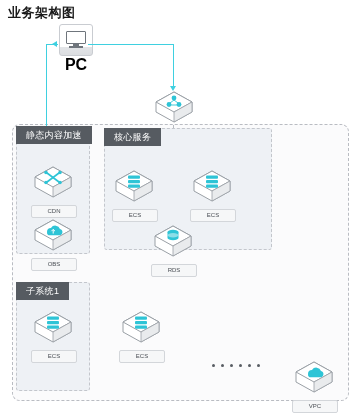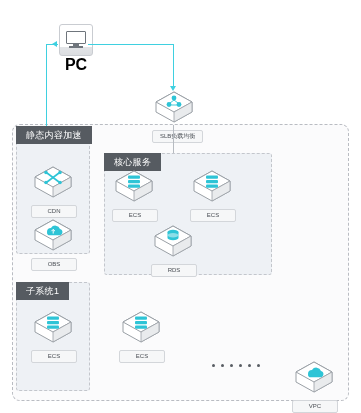--- a/index.html
+++ b/index.html
@@ -183,20 +183,21 @@
     height: 3px;
     border-radius: 50%;
     background: #585d63;
   }
 </style>
 </head>
 <body>
 
 <div id="canvas">
 
+  <div id="diagram-title">业务架构图</div>
 
   <div class="outer-zone" style="left:12px; top:124px; width:337px; height:277px;"></div>
 
   <div class="pc-node" style="left:53px; top:24px;">
     <div class="pc-box">
       <div class="pc-screen"></div>
       <div class="pc-stand"></div>
       <div class="pc-base"></div>
     </div>
     <span class="cap">PC</span>
@@ -259,21 +260,21 @@
         <polygon points="22,4 40,14 40,24 22,34 4,24 4,14" fill="#ffffff" stroke="#9aa0a6" stroke-width="1"></polygon>
         <polygon points="22,4 40,14 22,24 4,14" fill="#ffffff" stroke="#9aa0a6" stroke-width="1"></polygon>
         <polygon points="22,24 40,14 40,24 22,34" fill="#e9ebed" stroke="#9aa0a6" stroke-width="0.8"></polygon>
         <path d="M16,16 a4,4 0 0,1 4,-4 a5,5 0 0,1 9,1 a3.2,3.2 0 0,1 -0.5,6.3 L17.5,19.3 a3.2,3.2 0 0,1 -1.5,-3.3 z" fill="#2ec4d6"></path>
         <path d="M22.2,17.6 l0,-4 M20.4,15.2 l1.8,-1.8 l1.8,1.8" stroke="#ffffff" stroke-width="1" fill="none"></path>
       </svg>
     </div>
     <span class="cap">OBS</span>
   </div>
 
-  <div class="group" style="left:104px; top:153px; width:168px; height:122px;">
+  <div class="group" style="left:104px; top:128px; width:168px; height:122px;">
     <div class="group-title">核心服务</div>
   </div>
 
   <div class="node" style="left:112px; top:167px;">
     <div class="glyph">
       <svg viewBox="0 0 44 36">
         <polygon points="22,4 40,14 40,24 22,34 4,24 4,14" fill="#ffffff" stroke="#9aa0a6" stroke-width="1"></polygon>
         <polygon points="22,4 40,14 22,24 4,14" fill="#ffffff" stroke="#9aa0a6" stroke-width="1"></polygon>
         <polygon points="22,24 40,14 40,24 22,34" fill="#e9ebed" stroke="#9aa0a6" stroke-width="0.8"></polygon>
         <rect x="16" y="8.5" width="12" height="3.2" rx="1" fill="#2ec4d6"></rect>

